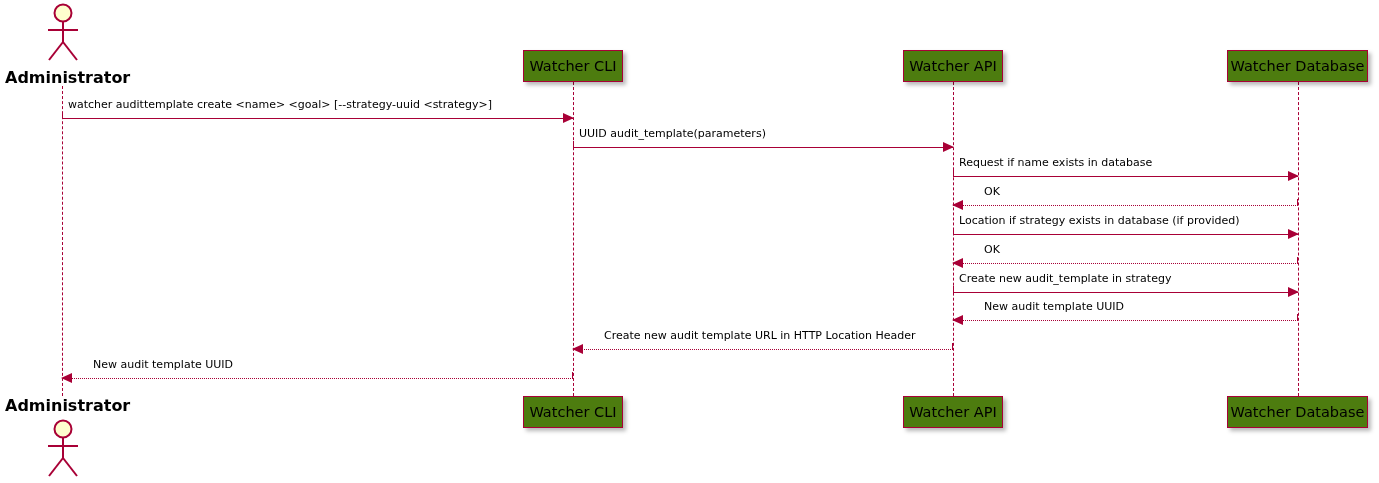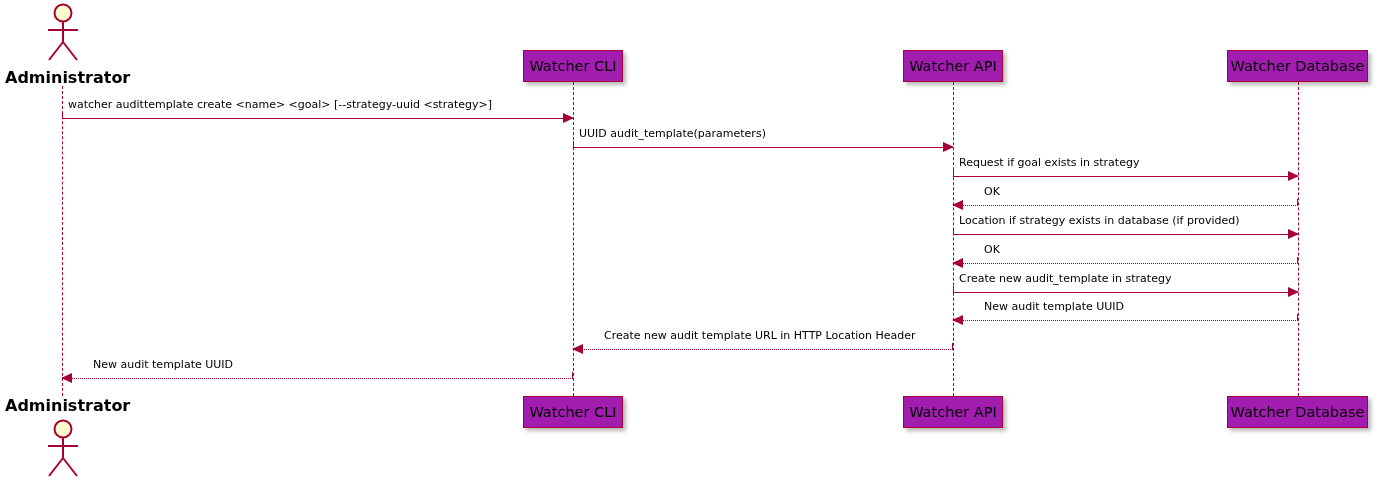--- a/index.html
+++ b/index.html
@@ -6,21 +6,21 @@
   body{width:1379px;height:483px;font-family:"DejaVu Sans",sans-serif;}
   #diagram{position:relative;width:1379px;height:483px;overflow:hidden;background:#FFFFFF;}
 
   
   .lifeline{
     position:absolute;width:0;border-left:1px dashed #A80036;
   }
   
   .pbox{
     position:absolute;height:32px;box-sizing:border-box;
-    background:#a21caf;border:1.5px solid #A80036;
+    background:#4d7c0f;border:1.5px solid #A80036;
     box-shadow:3px 3px 4px rgba(0,0,0,0.28);
     display:flex;align-items:center;justify-content:center;
     font-size:14.5px;color:#000000;white-space:nowrap;
   }
   
   .actor{position:absolute;}
   .actor-label{
     position:absolute;font-size:16px;color:#000;white-space:nowrap;font-weight:bold;
   }
   
@@ -92,21 +92,21 @@
     <span class="stub"></span>
     <span class="line"></span>
     <span class="head"></span>
     <span class="label">UUID audit_template(parameters)</span>
   </div>
 
   <div class="msg right" style="left:953px;top:176px;width:345px;">
     <span class="stub"></span>
     <span class="line"></span>
     <span class="head"></span>
-    <span class="label">Request if goal exists in strategy</span>
+    <span class="label">Request if name exists in database</span>
   </div>
 
   <div class="msg left dotted" style="left:953px;top:205px;width:345px;">
     <span class="stub"></span>
     <span class="line"></span>
     <span class="head"></span>
     <span class="label">OK</span>
   </div>
 
   <div class="msg right" style="left:953px;top:234px;width:345px;">

